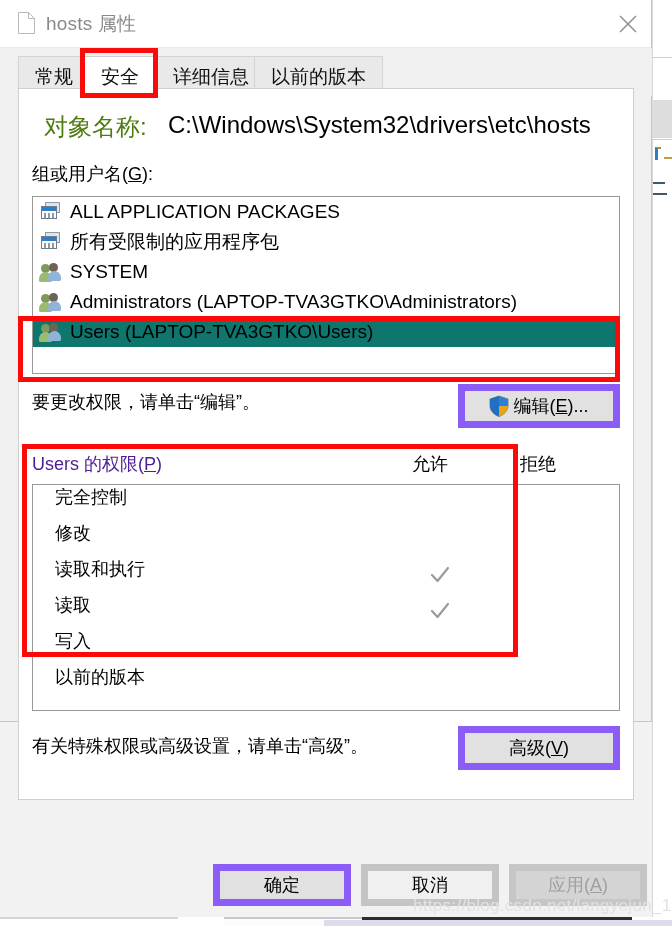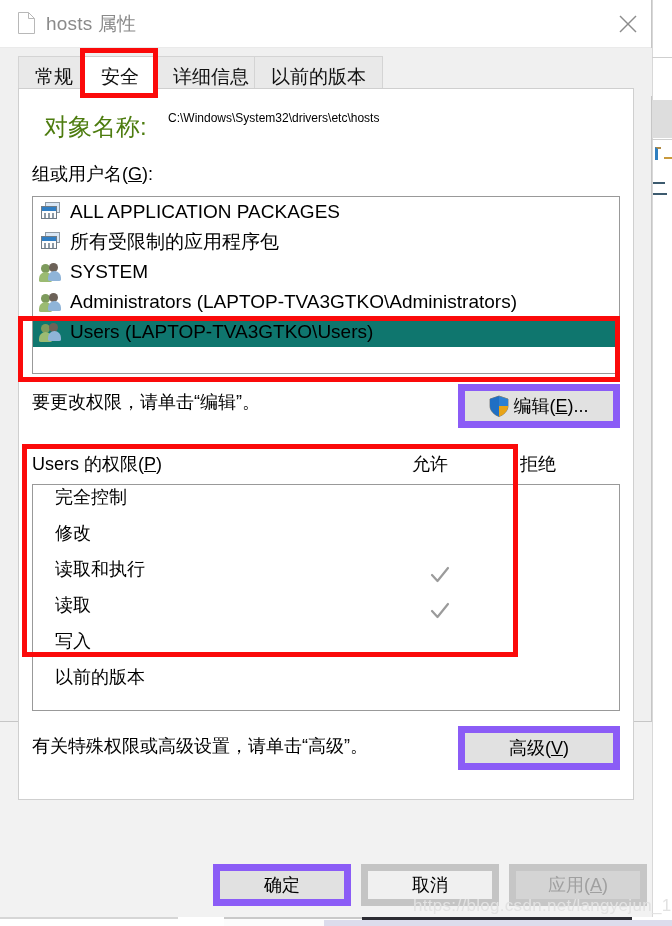--- a/index.html
+++ b/index.html
@@ -150,21 +150,21 @@
   .obj-label {
     position: absolute;
     left: 32px; top: 111px;
     font-size: 24px; color: #4d7c0f;
     white-space: nowrap;
     margin-left: 12px;
   }
   .obj-value {
     position: absolute;
     left: 168px; top: 111px;
-    font-size: 12px; color: #000;
+    font-size: 24px; color: #000;
     white-space: nowrap;
   }
   .group-label {
     position: absolute;
     left: 32px; top: 162px;
     font-size: 18px; color: #000;
     white-space: nowrap;
   }
   .ul { text-decoration: underline; }
 
@@ -252,21 +252,21 @@
   }
   .btn-edit { left: 458px; top: 384px; width: 162px; height: 44px; gap: 4px; }
   .btn-adv  { left: 458px; top: 726px; width: 162px; height: 44px; }
 
   .shield { width: 20px; height: 22px; flex: none; }
 
   
   .perm-title {
     position: absolute;
     left: 32px; top: 452px;
-    font-size: 18px; color: #000000; white-space: nowrap;
+    font-size: 18px; color: #4c1d95; white-space: nowrap;
   }
   .perm-allow {
     position: absolute;
     left: 412px; top: 452px;
     font-size: 18px; color: #000; white-space: nowrap;
   }
   .perm-deny {
     position: absolute;
     left: 520px; top: 452px;
     font-size: 18px; color: #000; white-space: nowrap;

